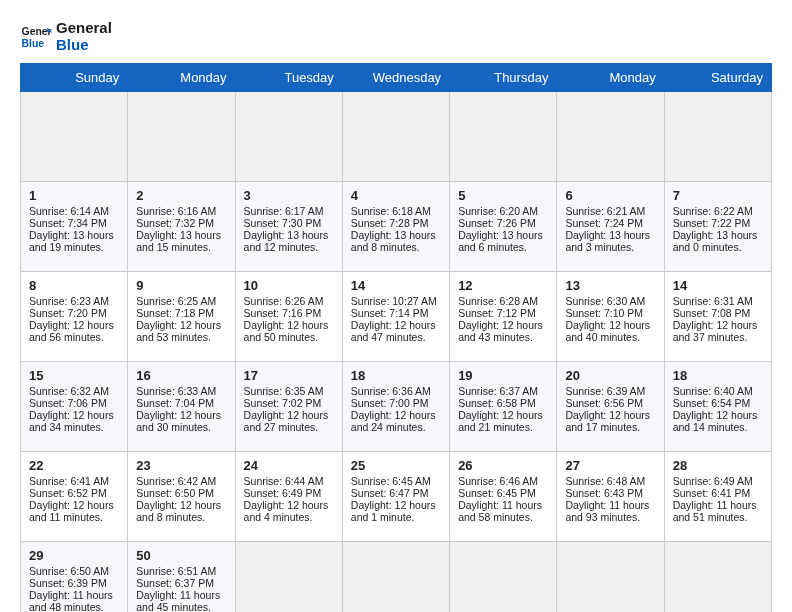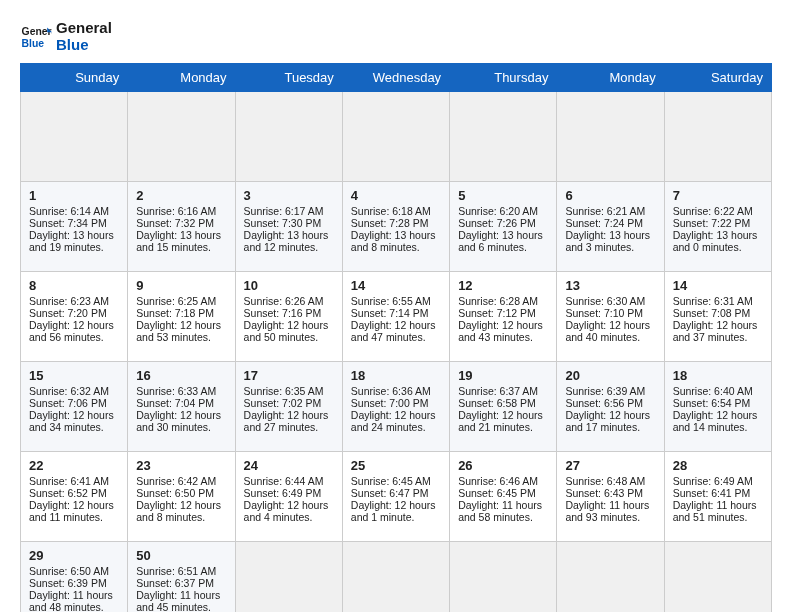--- a/index.html
+++ b/index.html
@@ -184,21 +184,21 @@
         </td>
         <td>
           <span class="day-num">10</span>
           <div>Sunrise: 6:26 AM</div>
           <div>Sunset: 7:16 PM</div>
           <div>Daylight: 12 hours</div>
           <div>and 50 minutes.</div>
         </td>
         <td>
           <span class="day-num">14</span>
-          <div>Sunrise: 6:55 AM</div>
+          <div>Sunrise: 10:27 AM</div>
           <div>Sunset: 7:14 PM</div>
           <div>Daylight: 12 hours</div>
           <div>and 47 minutes.</div>
         </td>
         <td>
           <span class="day-num">12</span>
           <div>Sunrise: 6:28 AM</div>
           <div>Sunset: 7:12 PM</div>
           <div>Daylight: 12 hours</div>
           <div>and 43 minutes.</div>

